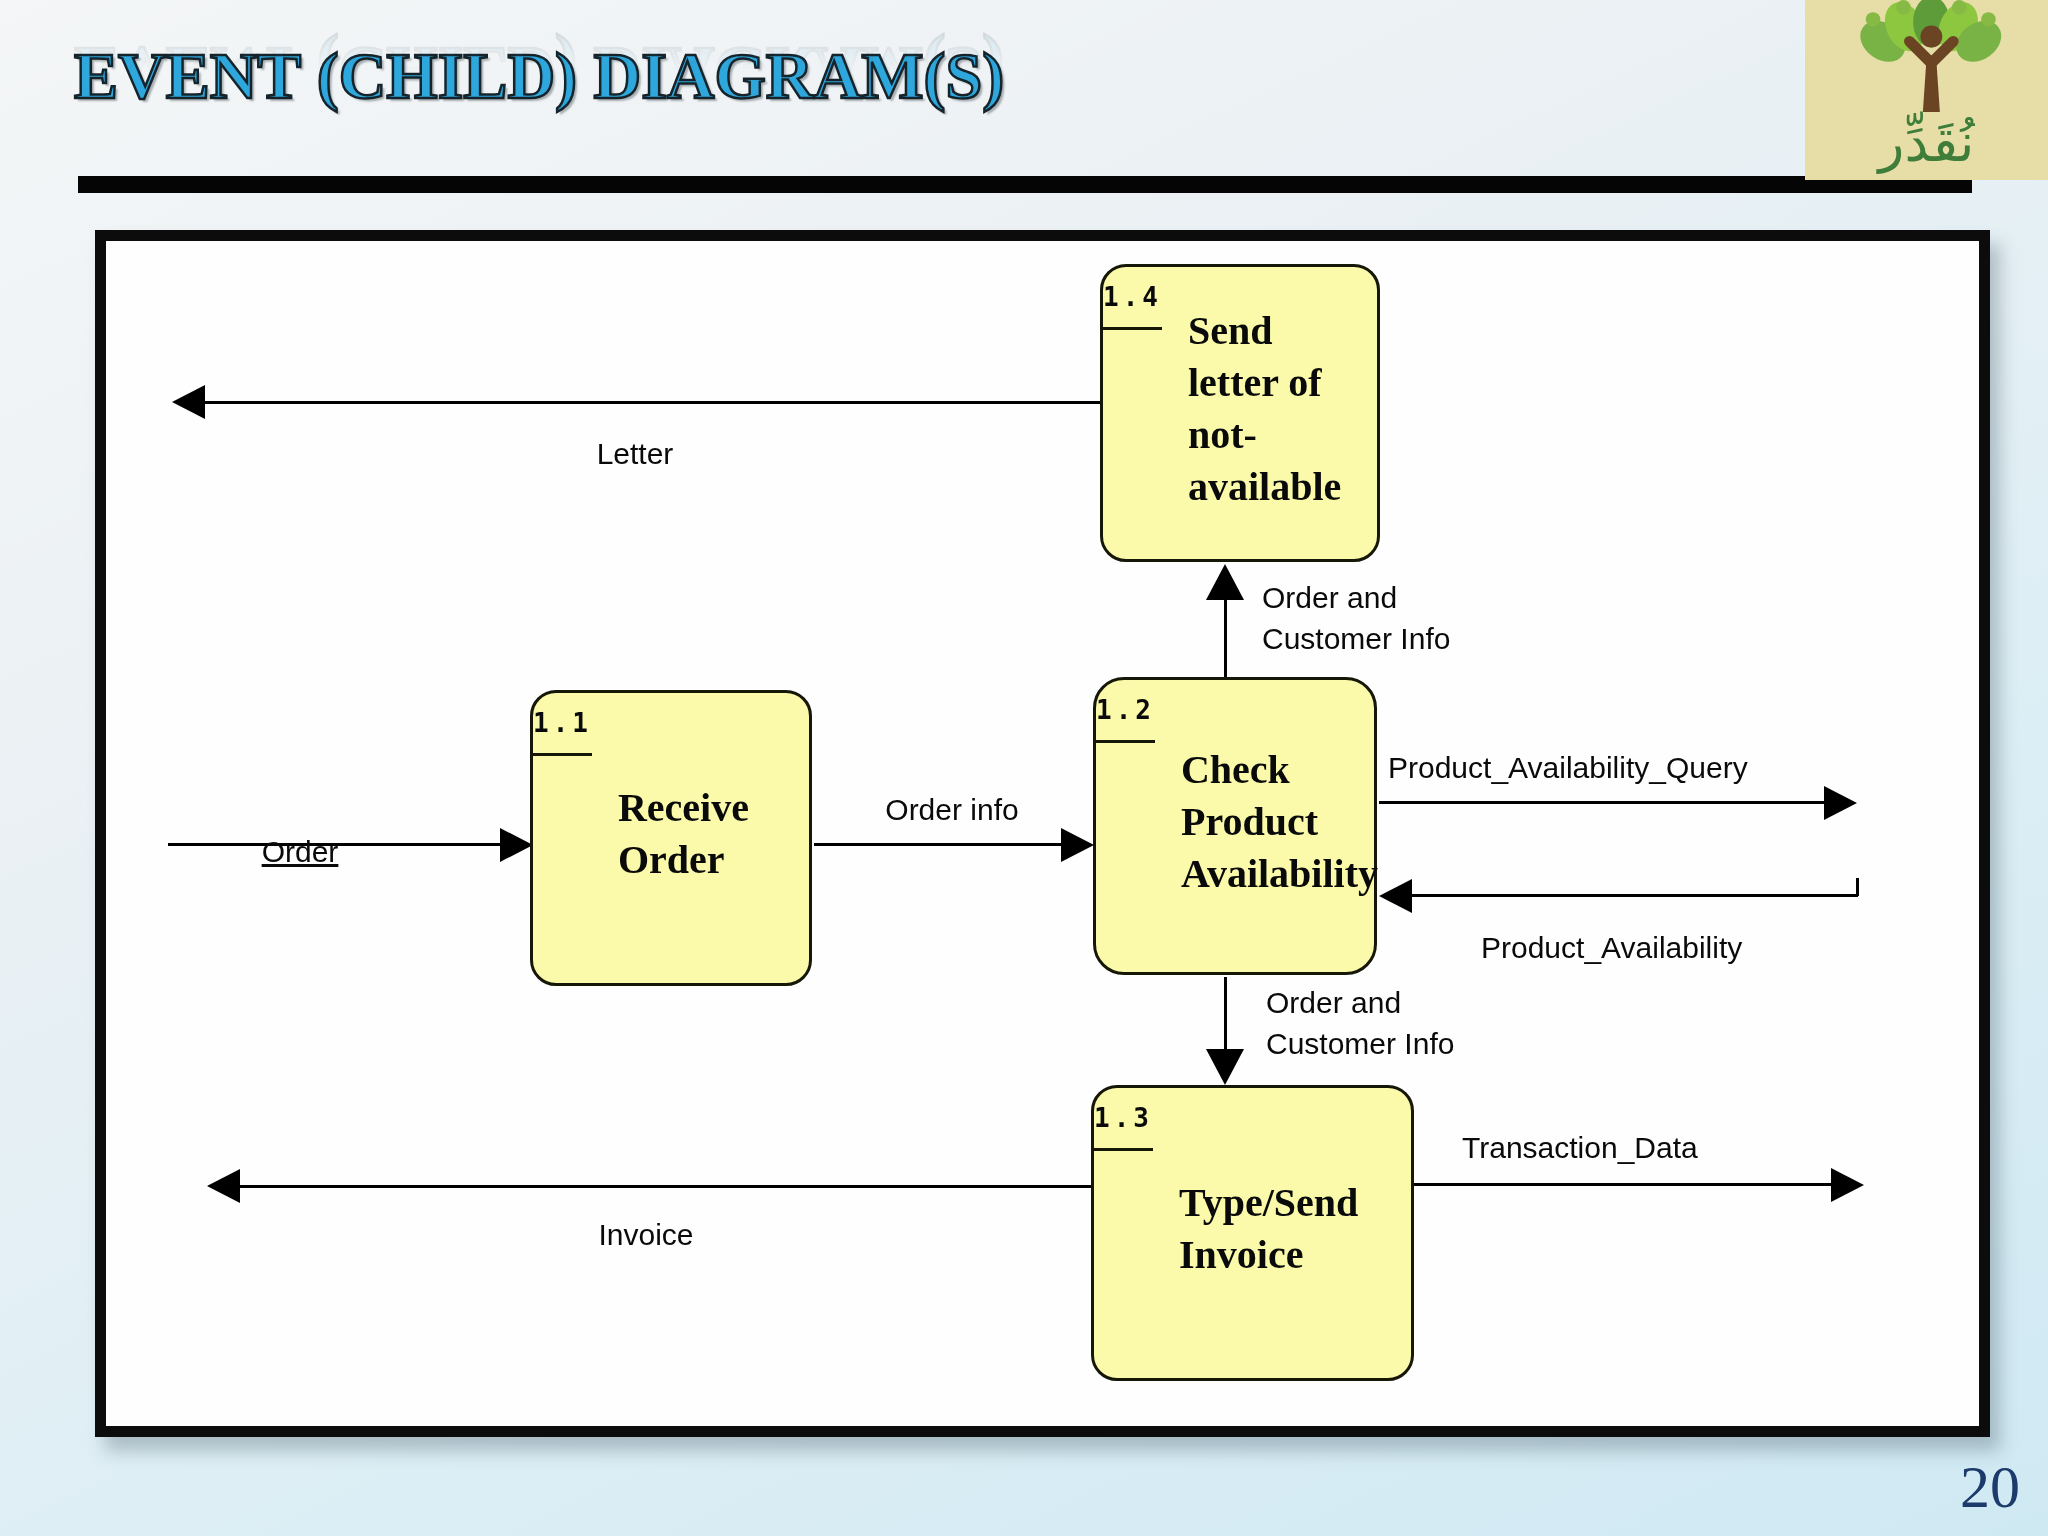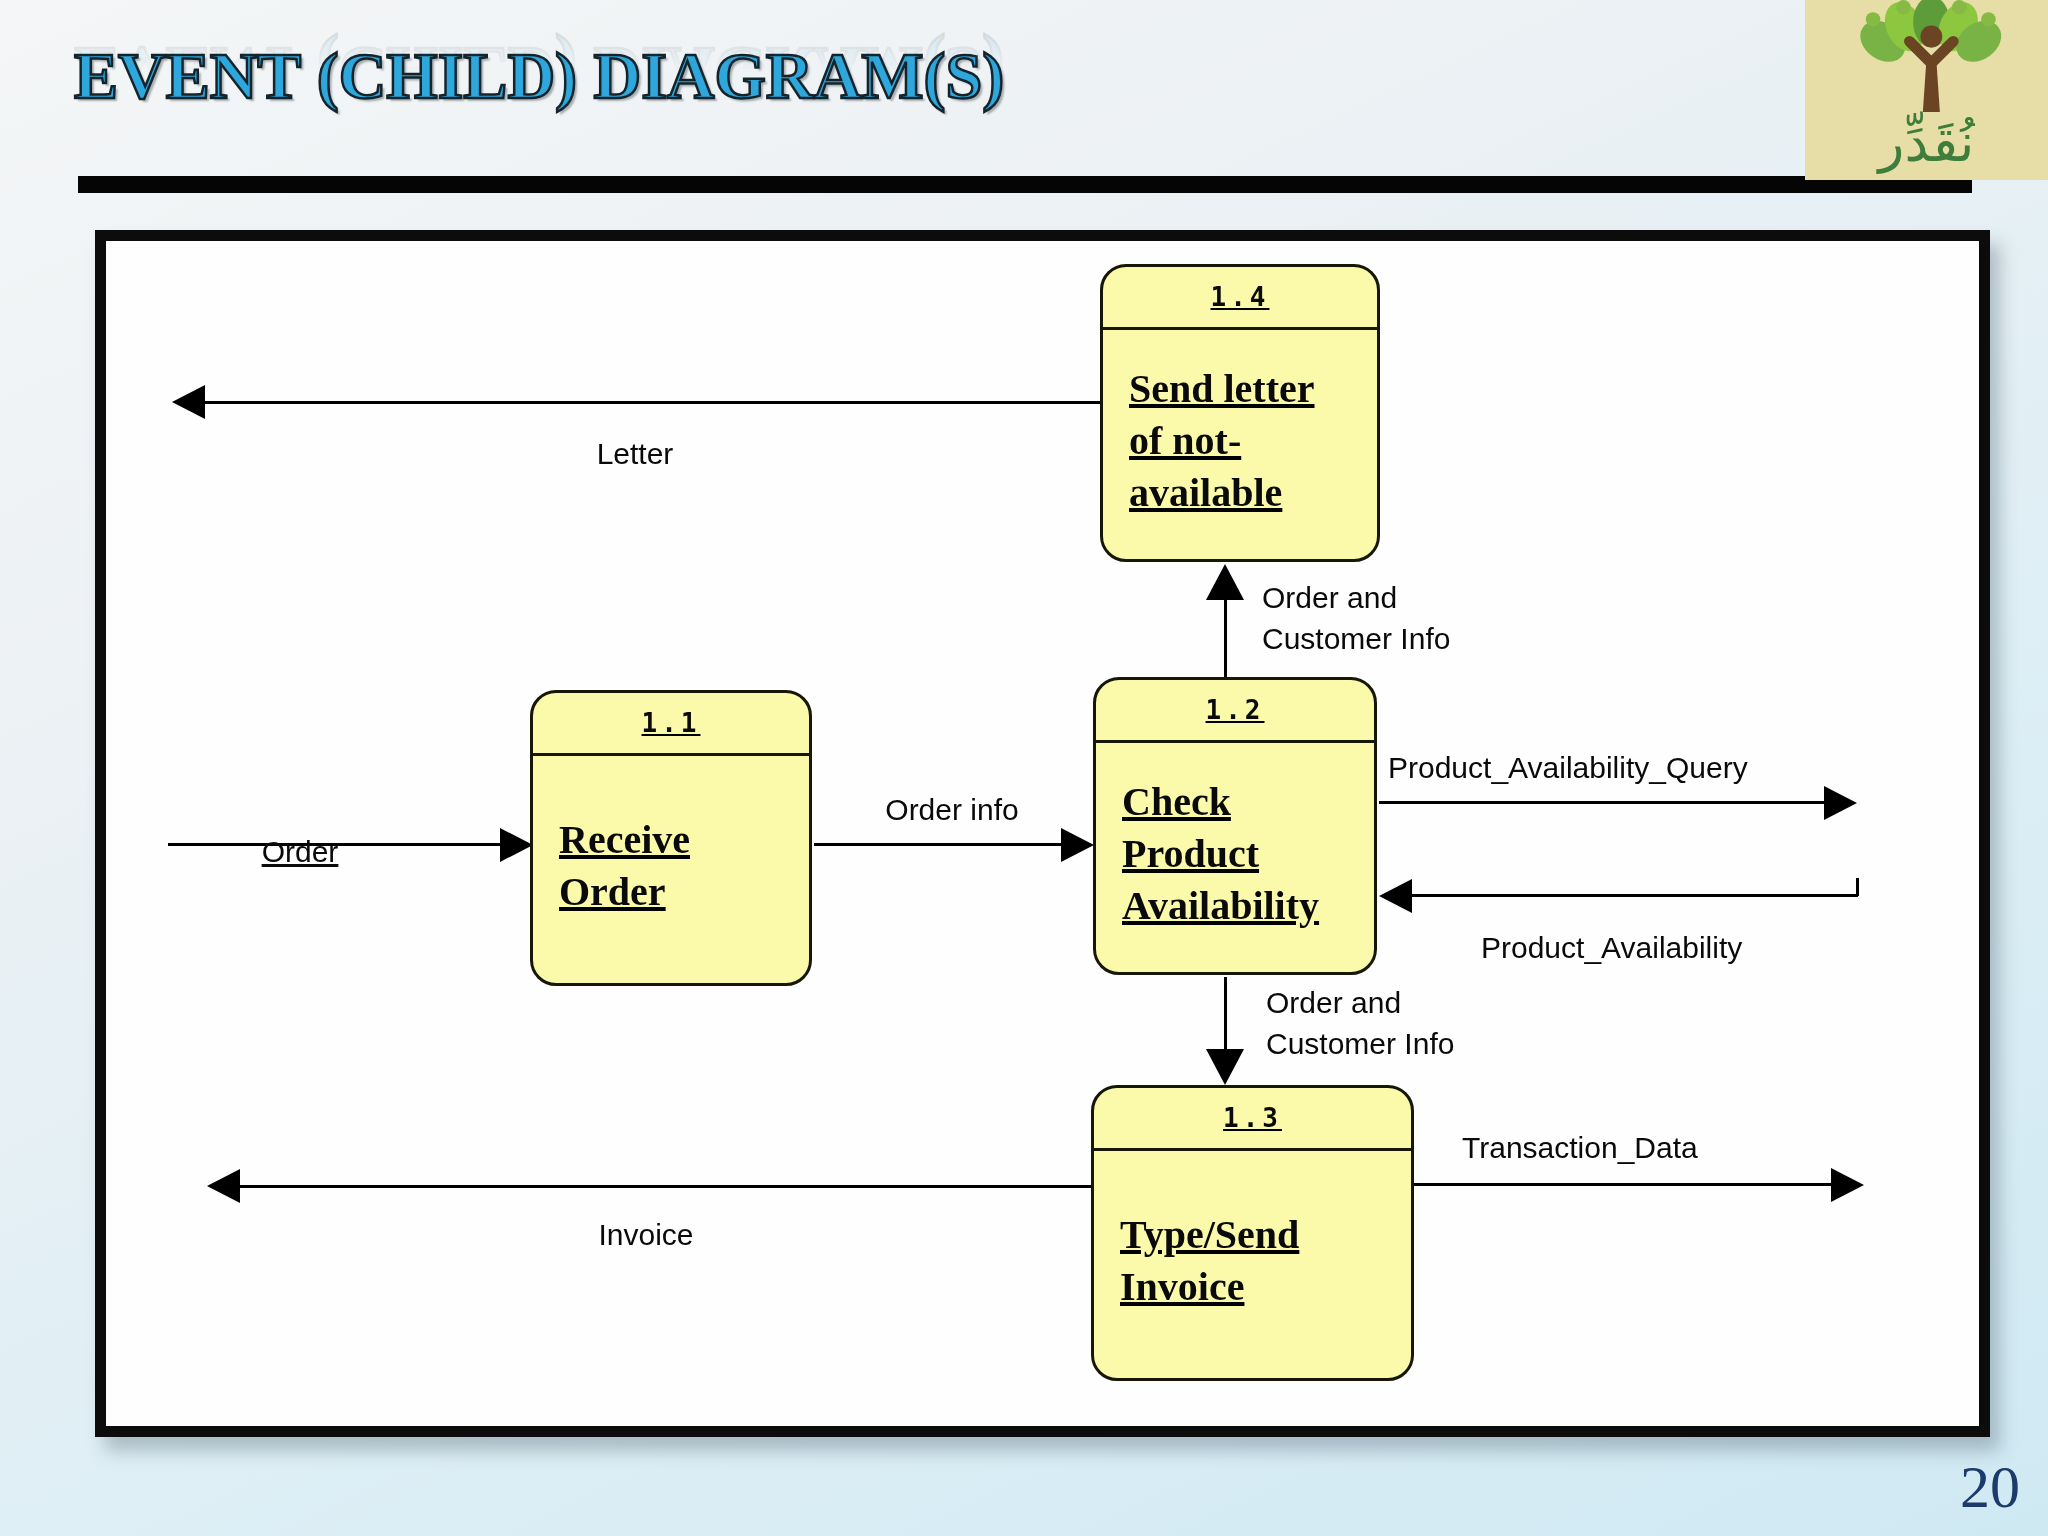--- a/index.html
+++ b/index.html
@@ -24,21 +24,21 @@
 
   
   .diagram-frame{position:absolute;left:95px;top:230px;width:1895px;height:1207px;
     background:#fefefe;border:11px solid #0c0c0c;box-sizing:border-box;
     box-shadow:10px 14px 16px rgba(90,110,122,.38);}
   .diagram-title{position:absolute;left:168px;top:247px;
     font-family:"Liberation Serif",serif;font-weight:700;font-size:45px;color:#0b0b0b;white-space:nowrap;}
 
   
   .pbox{position:absolute;background:#fafaaa;border:3px solid #171708;border-radius:26px;
-    box-sizing:border-box;display:flex;flex-direction:column;z-index:2;text-decoration:underline;}
+    box-sizing:border-box;display:flex;flex-direction:row;z-index:2;}
   .pbox-id{height:60px;border-bottom:3px solid #171708;display:flex;align-items:center;justify-content:center;
     font-family:"DejaVu Sans Mono",monospace;font-weight:700;font-size:26px;letter-spacing:4px;color:#0a0a0a;}
   .pbox-label{flex:1;display:flex;flex-direction:column;justify-content:center;
     padding:0 22px 8px 26px;font-family:"Liberation Serif",serif;font-weight:700;
     font-size:40px;line-height:1.3;color:#0a0a0a;}
 
   
   .hline{position:absolute;height:3px;background:#000;z-index:1;}
   .vline{position:absolute;width:3px;background:#000;z-index:1;}
   .arr{position:absolute;width:0;height:0;z-index:1;}
@@ -81,21 +81,21 @@
     <text x="100" y="132" font-size="44" fill="#3f7d3a" text-anchor="middle" font-family="DejaVu Sans, sans-serif">نُقَدِّر</text>
   </svg>
 
   <div class="diagram-frame"></div>
 
   <div class="pbox" style="left:530px;top:690px;width:282px;height:296px;">
     <div class="pbox-id">1.1</div>
     <div class="pbox-label">Receive Order</div>
   </div>
 
-  <div class="pbox" style="left:1093px;top:677px;width:284px;height:298px;">
+  <div class="pbox" style="left:1093px;top:677px;width:284px;height:298px;border-radius:31px;">
     <div class="pbox-id">1.2</div>
     <div class="pbox-label">Check Product Availability</div>
   </div>
 
   <div class="pbox" style="left:1091px;top:1085px;width:323px;height:296px;">
     <div class="pbox-id">1.3</div>
     <div class="pbox-label">Type/Send Invoice</div>
   </div>
 
   <div class="pbox" style="left:1100px;top:264px;width:280px;height:298px;">

